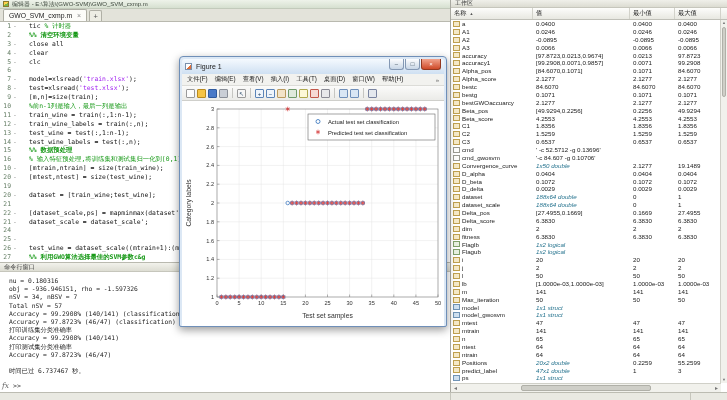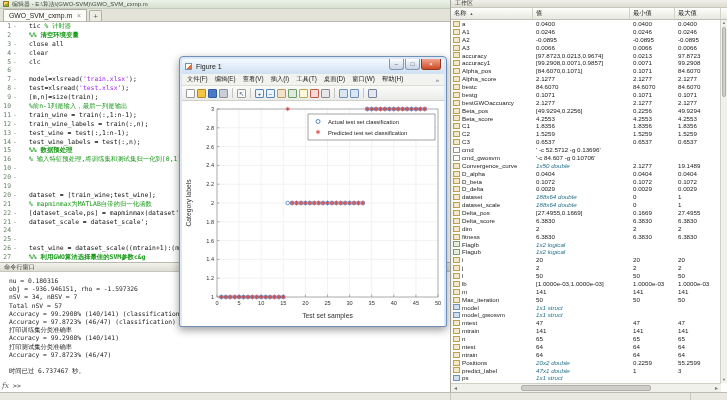--- a/index.html
+++ b/index.html
@@ -136,25 +136,25 @@
         <div class="code-line"><span class="ln">7</span><span class="dash">-</span><span class="src"><span class="seg-co">model=xlsread(</span><span class="seg-st">'train.xlsx'</span><span class="seg-co">);</span></span></div>
         <div class="code-line"><span class="ln">8</span><span class="dash">-</span><span class="src"><span class="seg-co">test=xlsread(</span><span class="seg-st">'test.xlsx'</span><span class="seg-co">);</span></span></div>
         <div class="code-line"><span class="ln">9</span><span class="dash">-</span><span class="src"><span class="seg-co">[m,n]=size(train);</span></span></div>
         <div class="code-line"><span class="ln">10</span><span class="dash"></span><span class="src"><span class="seg-cm">%前n-1列是输入，最后一列是输出</span></span></div>
         <div class="code-line"><span class="ln">11</span><span class="dash">-</span><span class="src"><span class="seg-co">train_wine = train(:,1:n-1);</span></span></div>
         <div class="code-line"><span class="ln">12</span><span class="dash">-</span><span class="src"><span class="seg-co">train_wine_labels = train(:,n);</span></span></div>
         <div class="code-line"><span class="ln">13</span><span class="dash">-</span><span class="src"><span class="seg-co">test_wine = test(:,1:n-1);</span></span></div>
         <div class="code-line"><span class="ln">14</span><span class="dash">-</span><span class="src"><span class="seg-co">test_wine_labels = test(:,n);</span></span></div>
         <div class="code-line"><span class="ln">15</span><span class="dash"></span><span class="src"><span class="seg-sec">%% 数据预处理</span></span></div>
         <div class="code-line"><span class="ln">16</span><span class="dash"></span><span class="src"><span class="seg-cm">% 输入特征预处理,将训练集和测试集归一化到[0,1]区间</span></span></div>
-        <div class="code-line"><span class="ln">10</span><span class="dash">-</span></div>
-        <div class="code-line"><span class="ln">20</span><span class="dash">-</span></div>
+        <div class="code-line"><span class="ln">10</span><span class="dash">-</span><span class="src"><span class="seg-co">[mtrain,ntrain] = size(train_wine);</span></span></div>
+        <div class="code-line"><span class="ln">20</span><span class="dash">-</span><span class="src"><span class="seg-co">[mtest,ntest] = size(test_wine);</span></span></div>
         <div class="code-line"><span class="ln">19</span><span class="dash"></span><span class="src"></span></div>
         <div class="code-line"><span class="ln">20</span><span class="dash">-</span><span class="src"><span class="seg-co">dataset = [train_wine;test_wine];</span></span></div>
-        <div class="code-line"><span class="ln">21</span><span class="dash"></span><span class="src"><span class="seg-cm">% mapminmax为MATLAB自带的归一化函数</span></span></div>
+        <div class="code-line"><span class="ln">21</span><span class="dash"></span></div>
         <div class="code-line"><span class="ln">22</span><span class="dash">-</span><span class="src"><span class="seg-co">[dataset_scale,ps] = mapminmax(dataset',0,1);</span></span></div>
         <div class="code-line"><span class="ln">21</span><span class="dash">-</span><span class="src"><span class="seg-co">dataset_scale = dataset_scale';</span></span></div>
         <div class="code-line"><span class="ln">24</span><span class="dash"></span><span class="src"></span></div>
         <div class="code-line"><span class="ln">25</span><span class="dash">-</span></div>
         <div class="code-line"><span class="ln">26</span><span class="dash">-</span><span class="src"><span class="seg-co">test_wine = dataset_scale((mtrain+1):(mtrain+mtest),:);</span></span></div>
         <div class="code-line"><span class="ln">27</span><span class="dash"></span><span class="src"><span class="seg-sec">%% 利用GWO算法选择最佳的SVM参数c&amp;g</span></span></div>
       </div>
   </div>
 
   <div class="cmd-header">

